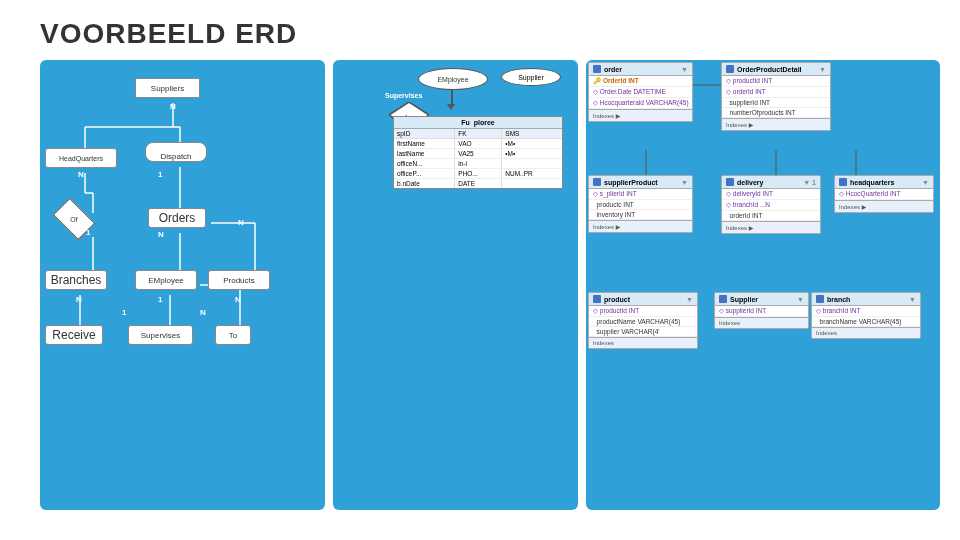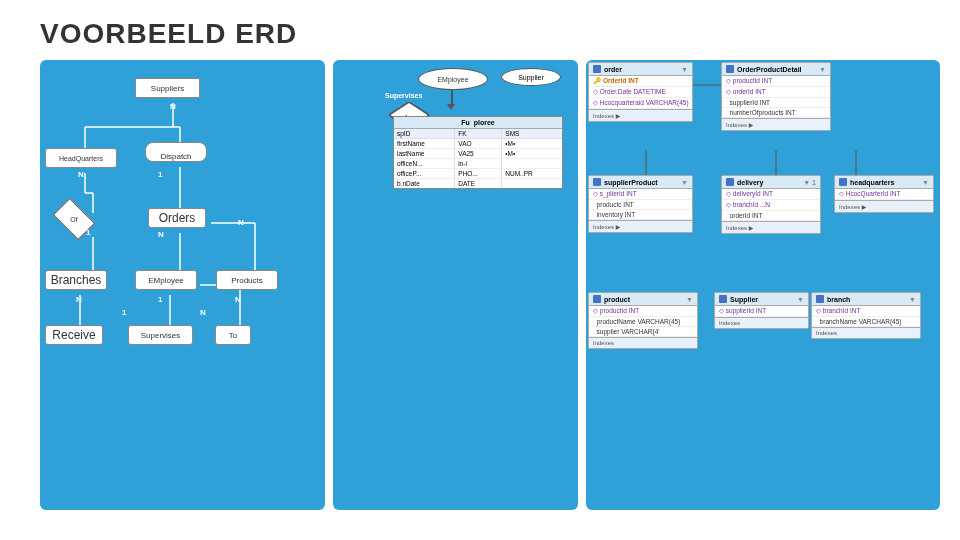--- a/index.html
+++ b/index.html
@@ -232,21 +232,21 @@
     <div class="fc-label" style="left:198px;top:158px;">N</div>
 
     <div class="fc-box" style="left:5px;top:210px;width:62px;height:20px;border-radius:3px;">
       <span style="font-size:12px;">Branches</span>
     </div>
 
     <div class="fc-box" style="left:95px;top:210px;width:62px;height:20px;border-radius:3px;">
       <span style="font-size:8px;">EMployee</span>
     </div>
 
-    <div class="fc-box" style="left:176px;top:210px;width:62px;height:20px;border-radius:3px;">
+    <div class="fc-box" style="left:168px;top:210px;width:62px;height:20px;border-radius:3px;">
       <span style="font-size:8px;">Products</span>
     </div>
 
     <div class="fc-label" style="left:36px;top:235px;">N</div>
 
     <div class="fc-label" style="left:118px;top:235px;">1</div>
 
     <div class="fc-label" style="left:195px;top:235px;">N</div>
 
     <div class="fc-box" style="left:5px;top:265px;width:58px;height:20px;border-radius:3px;">

